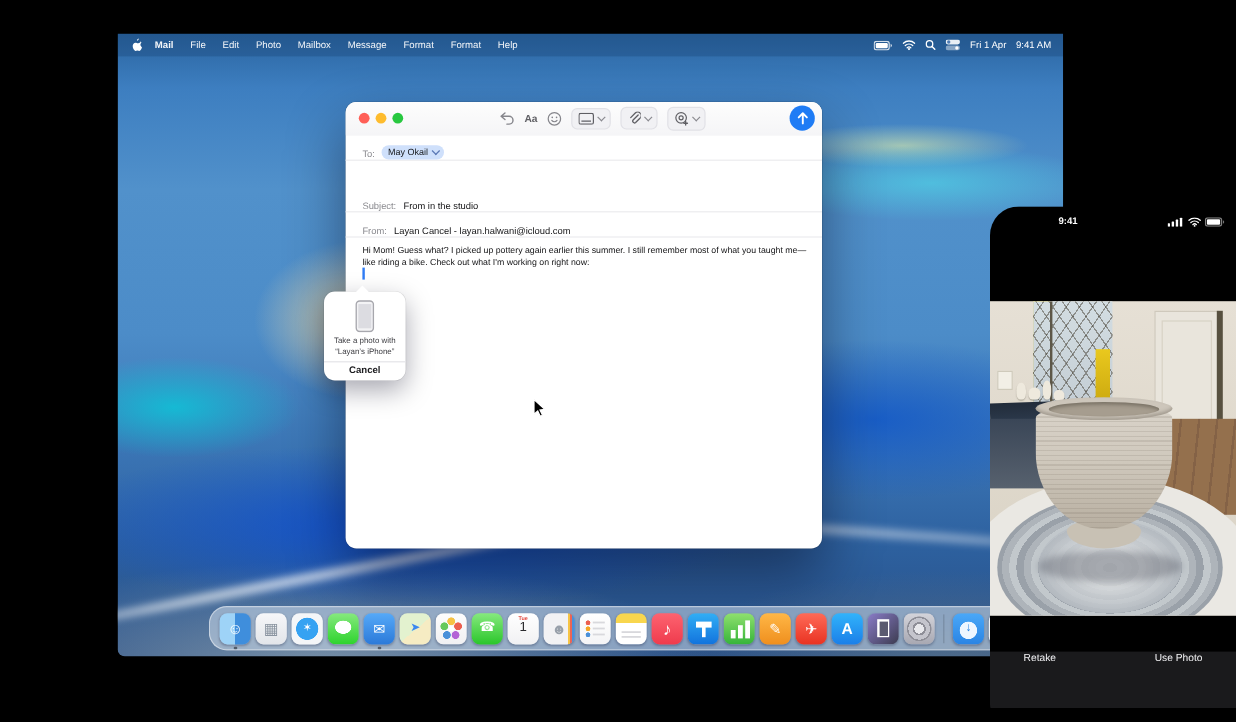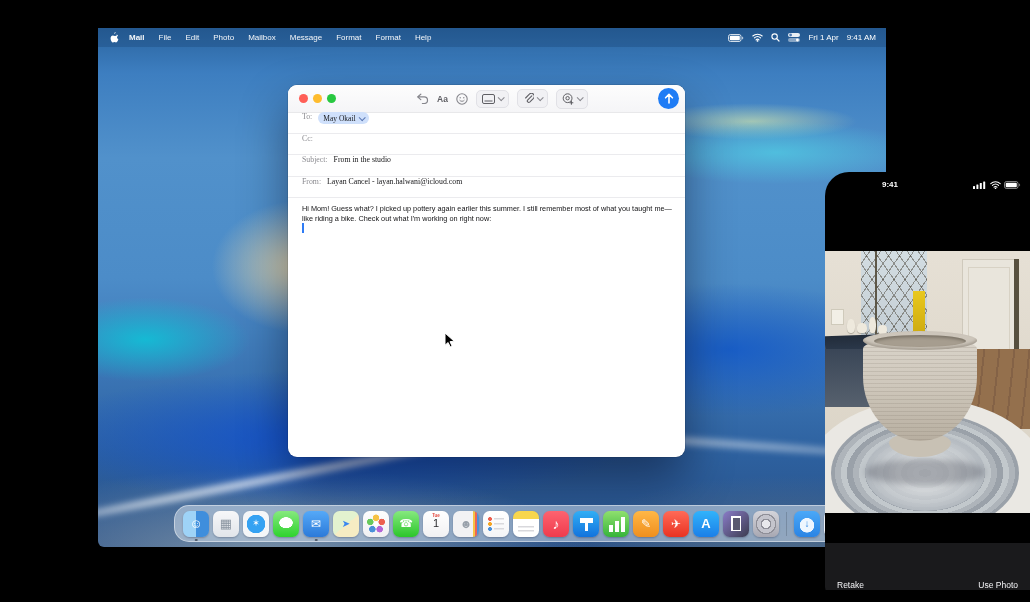--- a/index.html
+++ b/index.html
@@ -37,22 +37,22 @@
   .tl{position:absolute;top:9px;width:9px;height:9px;border-radius:50%;}
   #tl-close{left:11px;background:#ff5f57;}#tl-min{left:25px;background:#febc2e;}#tl-zoom{left:39px;background:#28c840;}
   #toolbar{position:absolute;left:128px;top:0;height:27px;display:flex;align-items:center;gap:8px;color:#6e6e73;}
   .tb-txt{font-size:8.5px;font-weight:600;color:#5f5f64;}
   .pill{display:flex;align-items:center;gap:3px;background:#f1f1f4;border:.5px solid #e1e1e6;border-radius:5px;
     padding:3px 5px;}
   .chev{width:4px;height:4px;border-right:1px solid #8a8a90;border-bottom:1px solid #8a8a90;
     transform:rotate(45deg) translateY(-1px);}
   #send-btn{position:absolute;right:6px;top:3px;width:21px;height:21px;border-radius:50%;
     background:#1f7cf5;display:flex;align-items:center;justify-content:center;}
-  .hrow{position:absolute;left:0;right:0;height:21.5px;display:flex;align-items:flex-start;padding:0 14px;
-    border-bottom:.5px solid #ebebee;font-size:7.8px;color:#8a8a8f;box-sizing:border-box;font-family:Liberation Serif, serif;}
+  .hrow{position:absolute;left:0;right:0;height:21.5px;display:flex;align-items:flex-end;padding:0 14px;
+    border-bottom:.5px solid #ebebee;font-size:7.8px;color:#8a8a8f;box-sizing:border-box;}
   .hval{color:#131315;margin-left:6px;}
   #to-row{top:27px;}#cc-row{top:48.5px;}#subject-row{top:70px;}#from-row{top:91.5px;}
   #to-token{margin-left:6px;display:flex;align-items:center;gap:3px;background:#cfe0fb;color:#16181c;
     border-radius:7px;padding:1.5px 5px;font-size:7.5px;}
   #to-token .chev{border-color:#5b78b4;}
   #body-text{position:absolute;left:14px;top:119px;width:370px;font-size:7.3px;line-height:9.6px;color:#131315;}
   #caret{position:absolute;left:14px;top:138px;width:1.5px;height:10px;background:#2f7cf5;}
   
   #popover{position:absolute;left:172px;top:215px;width:68px;height:74px;background:#fff;border-radius:9px;
     box-shadow:0 8px 22px rgba(0,0,30,.35),0 0 0 .5px rgba(0,0,0,.1);}
@@ -112,21 +112,21 @@
     background:radial-gradient(ellipse at 50% 50%, #d9dcde 0 30%, #b8bec4 70%);opacity:.85;}
   #ph-pot-shadow{left:40px;top:208px;width:120px;height:26px;border-radius:50%;background:rgba(55,60,72,.3);filter:blur(3px);}
   #ph-pot-body{left:38px;top:88px;width:114px;height:102px;
     border-radius:52% 52% 75% 75% / 14% 14% 95% 95%;
     background:repeating-linear-gradient(rgba(110,100,88,.16) 0 1px, rgba(0,0,0,0) 1px 4px),
                linear-gradient(180deg,#d9d3c9 0,#cfc8bc 45%,#b7aea0 100%);}
   #ph-pot-rim{left:38px;top:80px;width:114px;height:19px;border-radius:50%;background:#cdc6bb;box-shadow:inset 0 -2px 3px rgba(90,80,70,.35);}
   #ph-pot-hole{left:49px;top:84px;width:92px;height:12px;border-radius:50%;background:#a69d8f;box-shadow:inset 0 2px 3px rgba(60,55,45,.4);}
   #ph-pot-foot{left:64px;top:182px;width:62px;height:24px;border-radius:45% 45% 50% 50%/40% 40% 60% 60%;background:#c8c1b4;}
   #ip-actions{position:absolute;left:0;top:371px;width:100%;height:47px;background:#1a1a1c;
-    display:flex;align-items:flex-end;justify-content:space-between;padding:0 12px;box-sizing:border-box;
+    display:flex;align-items:flex-start;justify-content:space-between;padding:0 28px;box-sizing:border-box;
     color:#f5f5f7;font-size:8.5px;}
   .ip-btn{cursor:default;}
 </style>
 </head>
 <body>
 
 <div id="stage">
   <div id="desktop">
     <div class="streak" id="streak1"></div>
     <div class="streak" id="streak2"></div>
@@ -218,36 +218,44 @@
         </div>
       </div>
 
       <div class="hrow" id="to-row">
         <span>To:</span>
         <span id="to-token">
           <span>May Okail</span>
           <span class="chev"></span>
         </span>
       </div>
-      <div class="hrow" id="cc-row">
-        <span>Cc:</span>
-      </div>
       <div class="hrow" id="subject-row">
         <span>Subject:</span>
         <span class="hval">From in the studio</span>
       </div>
       <div class="hrow" id="from-row">
         <span>From:</span>
         <span class="hval">Layan Cancel - layan.halwani@icloud.com</span>
       </div>
 
       <div id="body-text">Hi Mom! Guess what? I picked up pottery again earlier this summer. I still remember most of what you taught me—like riding a bike. Check out what I'm working on right now:</div>
       <div id="caret"></div>
     </div>
 
+    <div id="popover">
+      <div class="arrow"></div>
+      <svg id="pop-phone" width="16" height="27" viewBox="0 0 16 27">
+        <rect x=".8" y=".8" width="14.4" height="25.4" rx="3" fill="#f3f3f5" stroke="#a7a7ad" stroke-width="1.2"></rect>
+        <rect x="2.6" y="3.4" width="10.8" height="20.2" fill="#dcdce1"></rect>
+      </svg>
+      <div class="pop-line" id="pop-line1">Take a photo with</div>
+      <div class="pop-line" id="pop-line2">“Layan’s iPhone”</div>
+      <div id="pop-div"></div>
+      <div id="pop-cancel">Cancel</div>
+    </div>
 
     <svg id="cursor" width="12" height="17" viewBox="0 0 12 17">
       <path d="M1 1v12.2l3.1-2.7 2.1 4.4 1.9-.9-2.1-4.3 4.2-.5z" fill="#000" stroke="#fff" stroke-width="1"></path>
     </svg>
 
     <div id="dock">
         <div class="dock-item">
           <div class="dock-icon" style="background: linear-gradient(90deg, rgb(158, 211, 247) 50%, rgb(63, 142, 220) 50%);">
             <span class="dock-glyph" style="color: rgb(255, 255, 255); font-size: 13px;">☺</span>
           </div>

